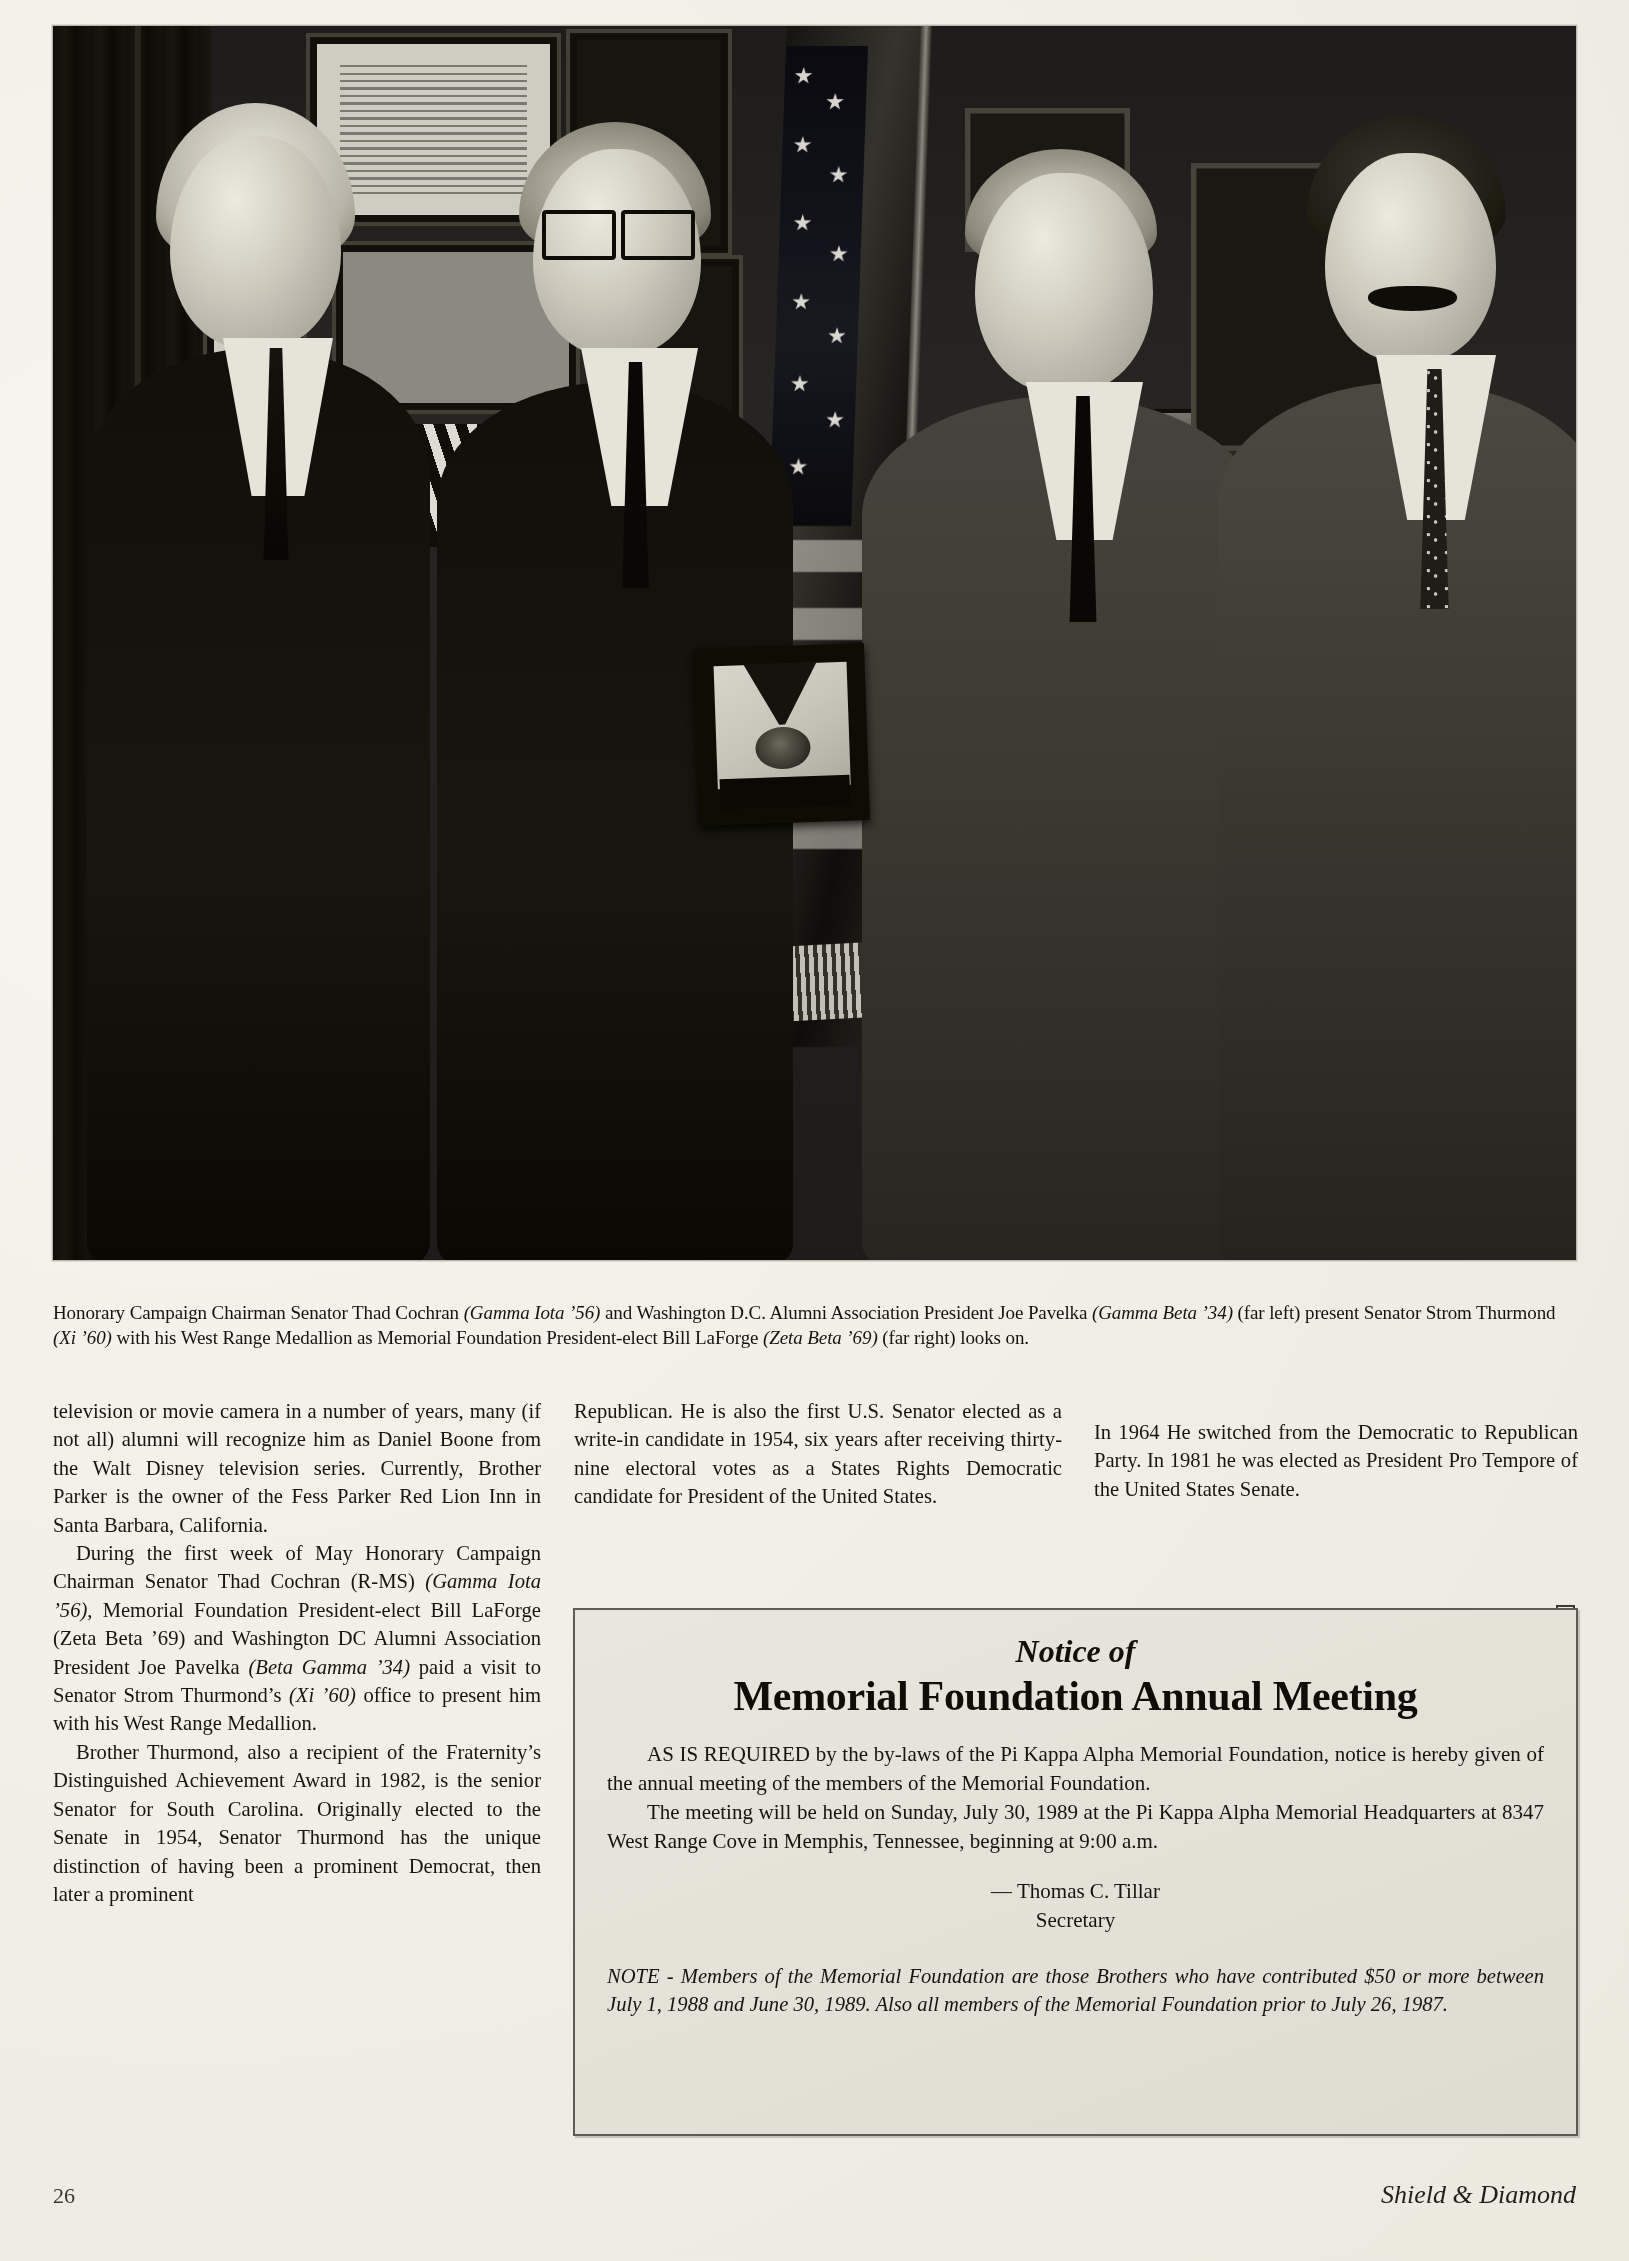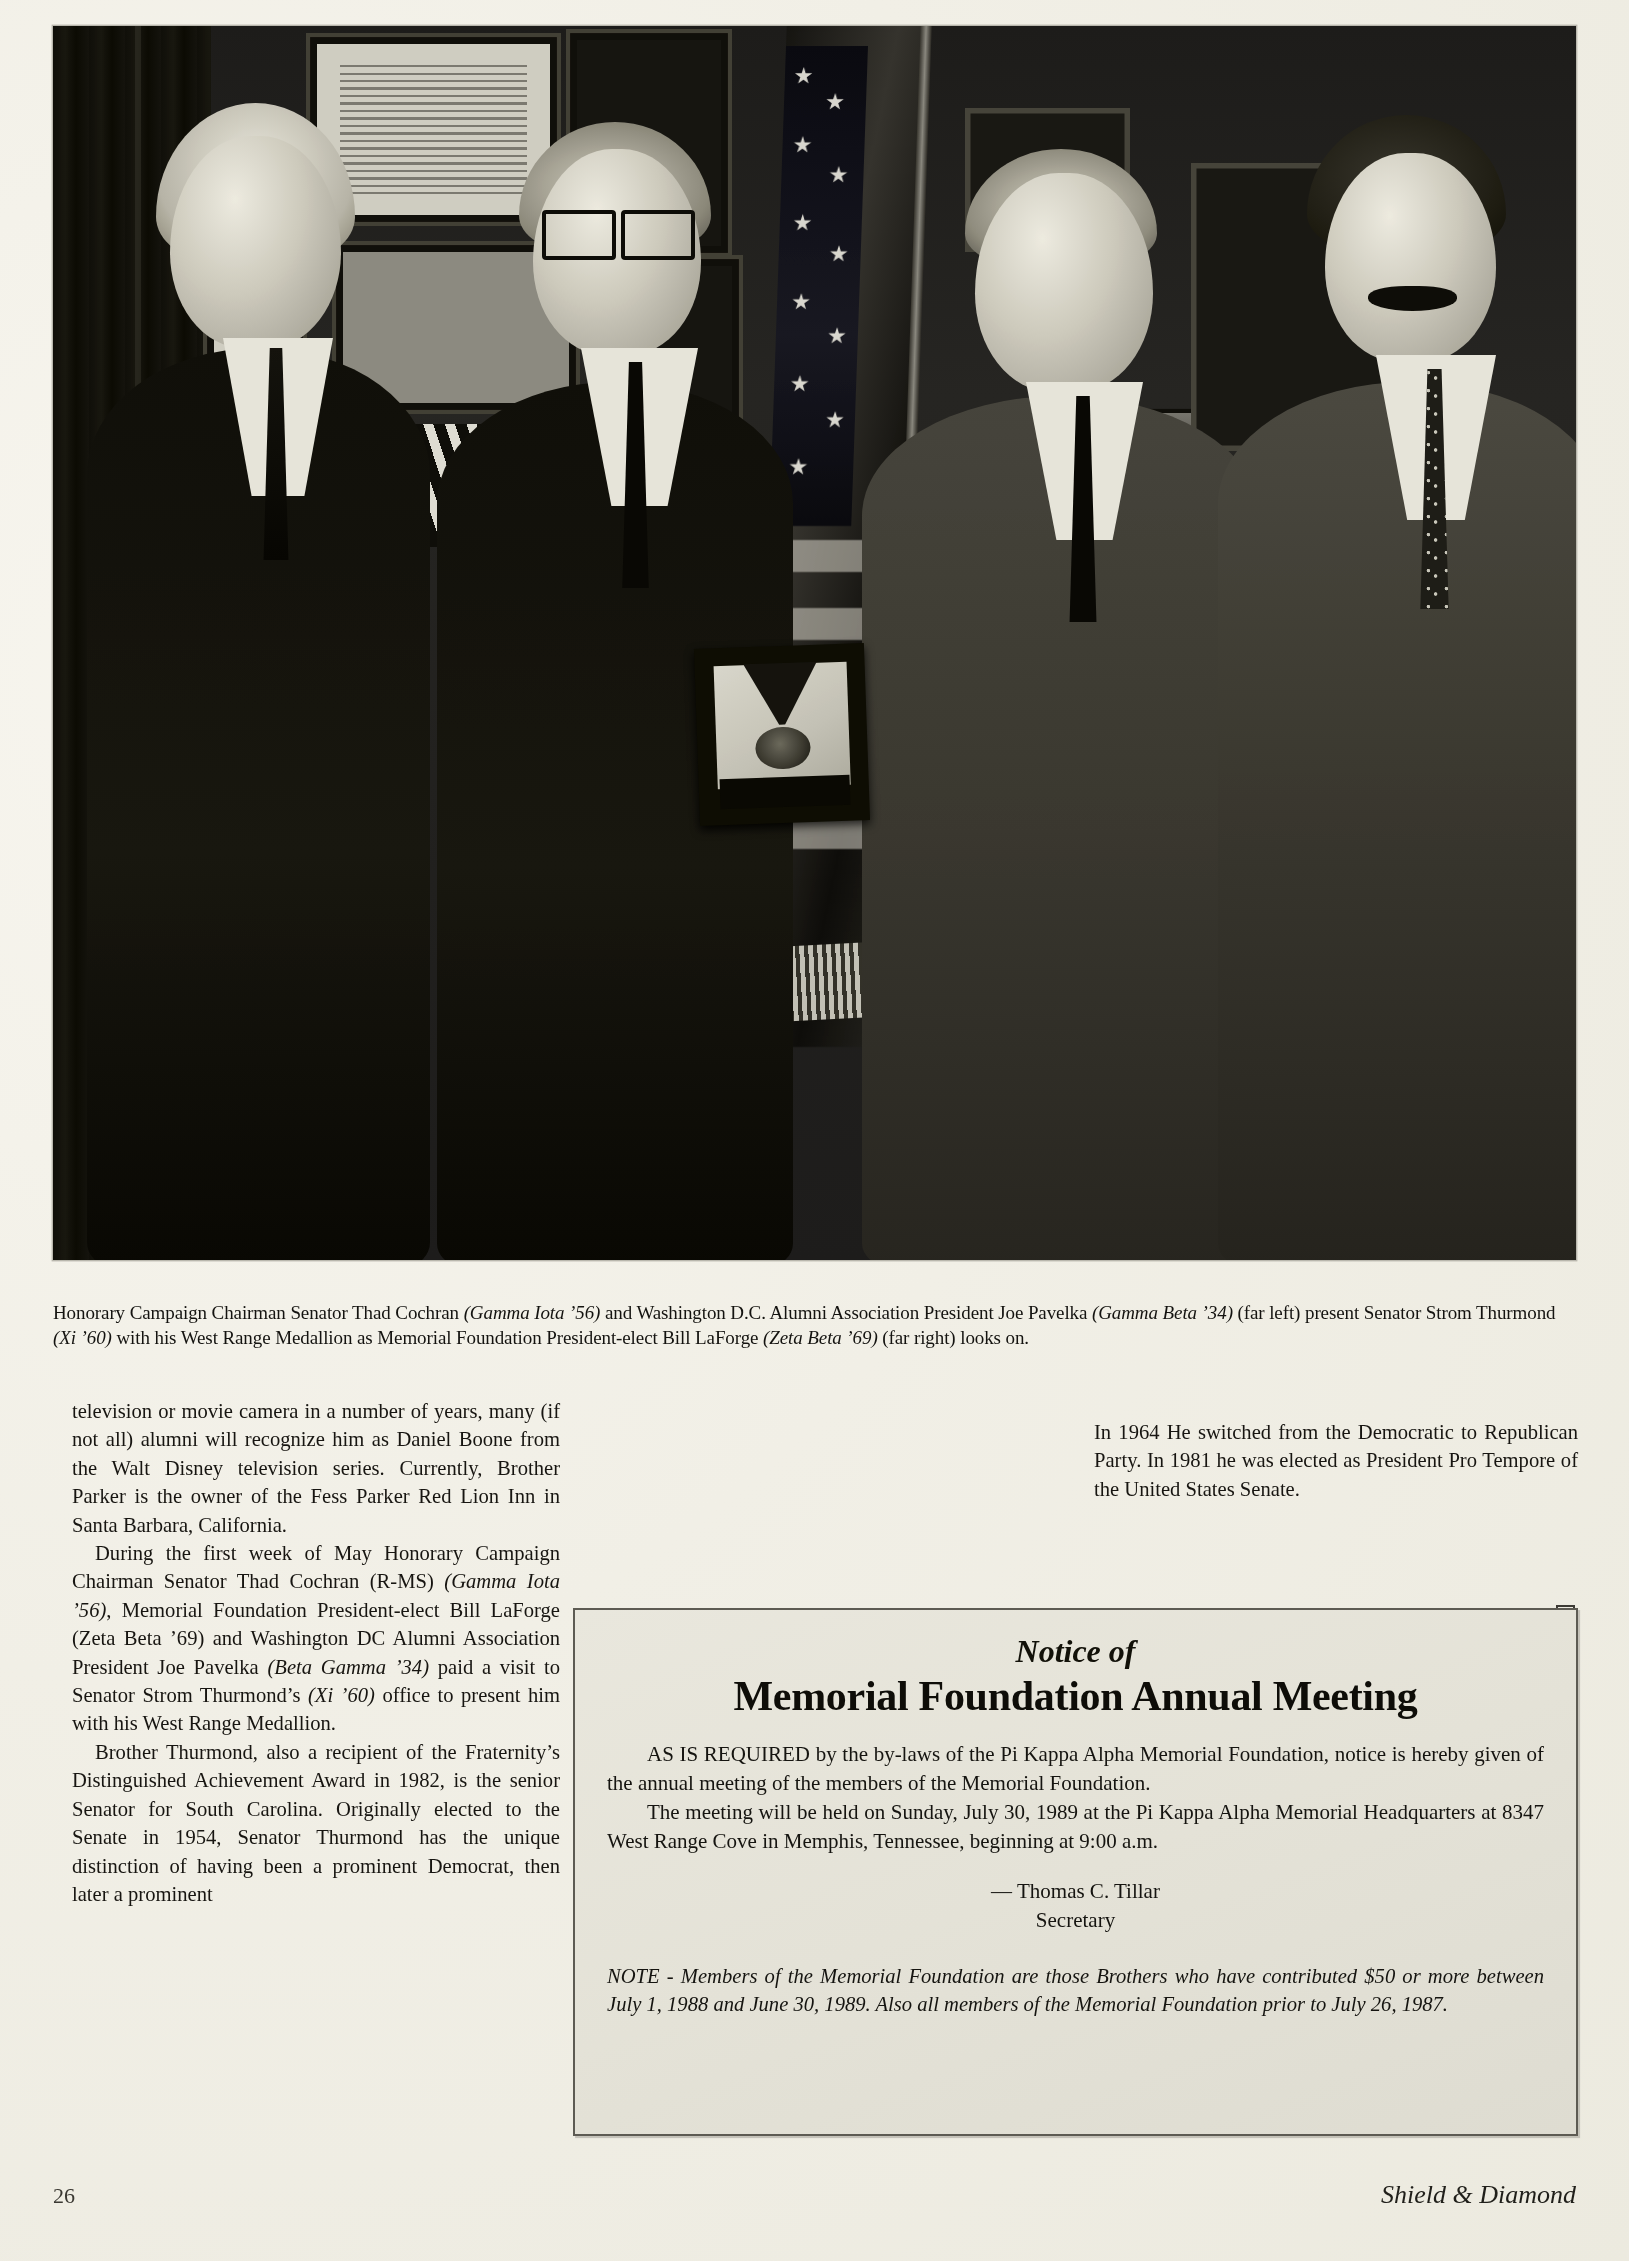--- a/index.html
+++ b/index.html
@@ -220,21 +220,21 @@
     font-size: 20.6px;
     line-height: 28.4px;
     color: #171511;
     text-align: justify;
     text-justify: inter-word;
     hyphens: manual;
   }
   .col p { margin: 0; }
   .col p + p { text-indent: 23px; }
   .col i { font-style: italic; }
-  #col1 { left: 53px;   width: 488px; margin-left: 19px; }
+  #col1 { left: 53px;   width: 488px; }
   #col2 { left: 574px;  width: 488px; }
   #col3 { left: 1094px; width: 484px; margin-top: 21px; }
 
   .endmark {
     position: absolute;
     right: 2.7px; top: 187px;
     width: 15px; height: 15px;
     border: 2.1px solid #3c3a34;
   }
 
@@ -397,20 +397,23 @@
   </div>
 
   <div class="caption"><span>Honorary Campaign Chairman Senator Thad Cochran </span><i>(Gamma Iota ’56)</i><span> and Washington D.C. Alumni Association President Joe Pavelka </span><i>(Gamma Beta ’34)</i><span> (far left) present Senator Strom Thurmond </span><i>(Xi ’60)</i><span> with his West Range Medallion as Memorial Foundation President-elect Bill LaForge </span><i>(Zeta Beta ’69)</i><span> (far right) looks on.</span></div>
 
   <div class="col" id="col1">
     <p>television or movie camera in a number of years, many (if not all) alumni will recognize him as Daniel Boone from the Walt Disney television series. Currently, Brother Parker is the owner of the Fess Parker Red Lion Inn in Santa Barbara, California.</p>
     <p><span>During the first week of May Honorary Campaign Chairman Senator Thad Cochran (R-MS) </span><i>(Gamma Iota ’56)</i><span>, Memorial Foundation President-elect Bill LaForge (Zeta Beta ’69) and Washington DC Alumni Association President Joe Pavelka </span><i>(Beta Gamma ’34)</i><span> paid a visit to Senator Strom Thurmond’s </span><i>(Xi ’60)</i><span> office to present him with his West Range Medallion.</span></p>
     <p>Brother Thurmond, also a recipient of the Fraternity’s Distinguished Achievement Award in 1982, is the senior Senator for South Carolina. Originally elected to the Senate in 1954, Senator Thurmond has the unique distinction of having been a prominent Democrat, then later a prominent</p>
   </div>
 
+  <div class="col" id="col2">
+    <p>Republican. He is also the first U.S. Senator elected as a write-in candidate in 1954, six years after receiving thirty-nine electoral votes as a States Rights Democratic candidate for President of the United States.</p>
+  </div>
 
   <div class="col" id="col3">
     <p>In 1964 He switched from the Democratic to Republican Party. In 1981 he was elected as President Pro Tempore of the United States Senate.</p>
     <div class="endmark"></div>
   </div>
 
   <div class="notice">
     <div class="notice-eyebrow">Notice of</div>
     <div class="notice-title">Memorial Foundation Annual Meeting</div>
     <div class="notice-body">

